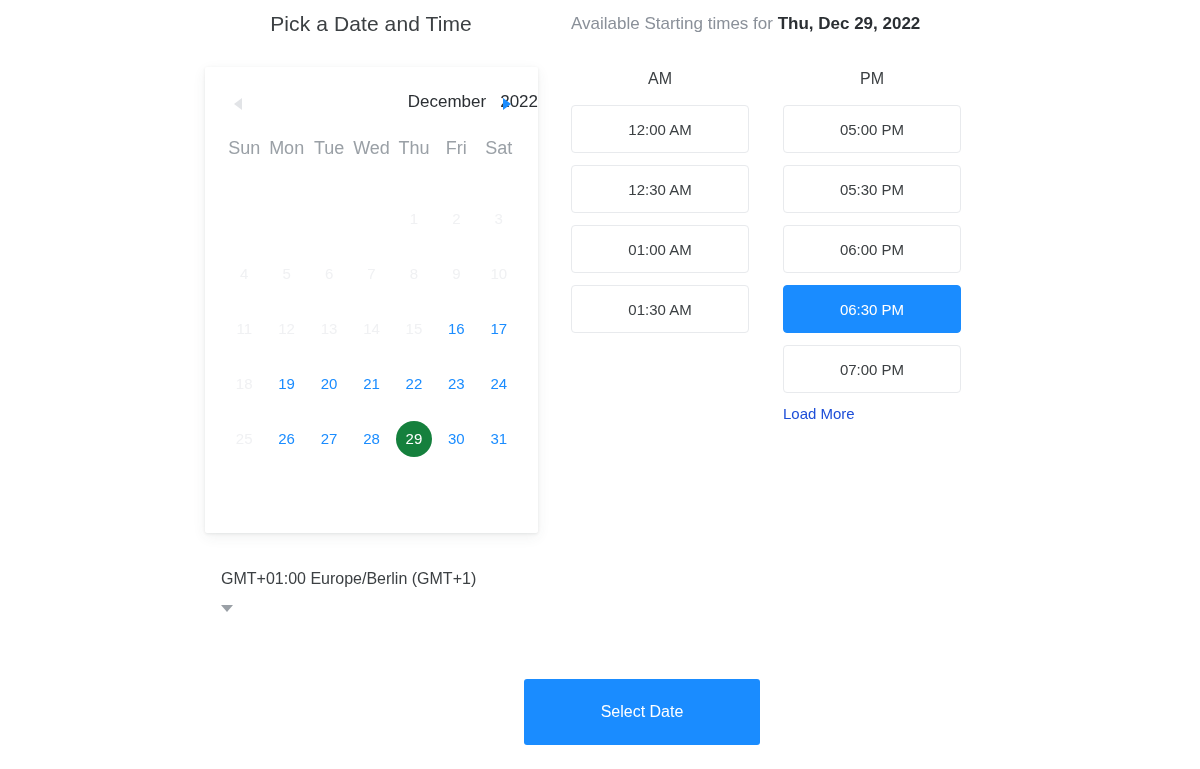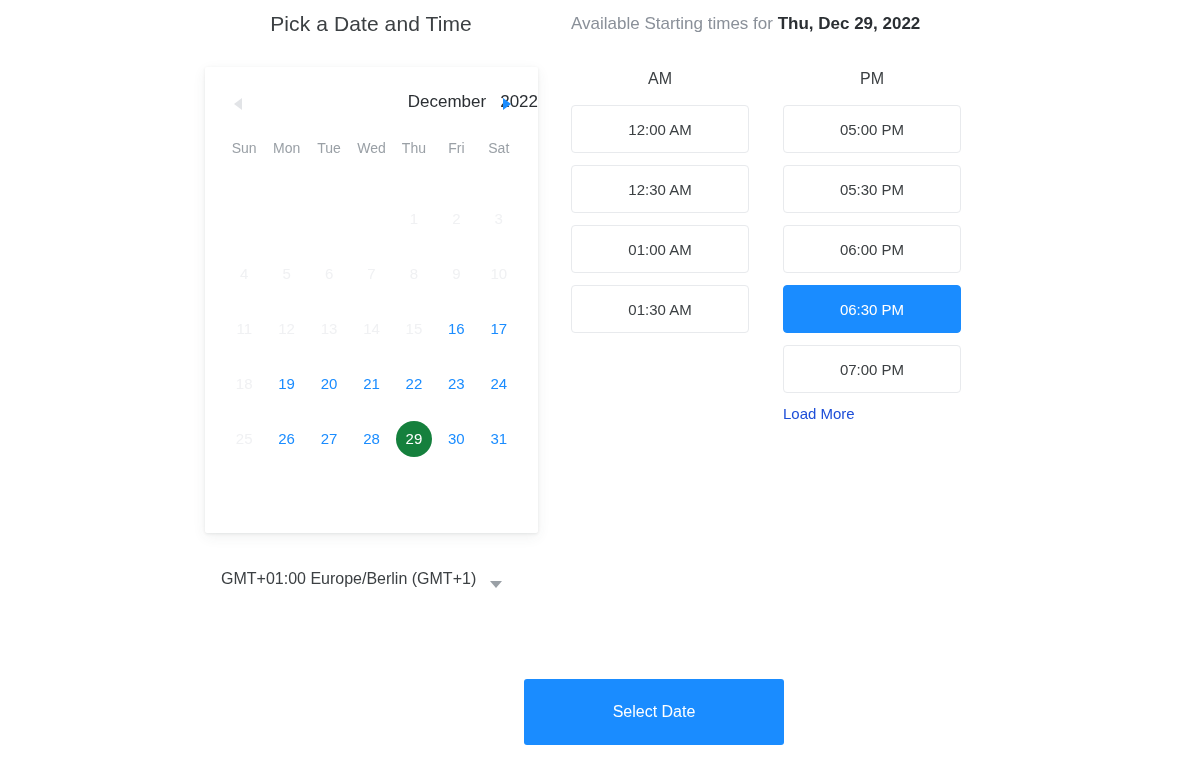--- a/index.html
+++ b/index.html
@@ -93,21 +93,21 @@
   .cal-month-year .yr { margin-left: 14px; }
 
   .dow-row, .week-row {
     display: grid;
     grid-template-columns: repeat(7, 1fr);
     padding: 0 18px;
   }
   .dow-row { margin-top: 0; }
   .dow {
     text-align: center;
-    font-size: 14px;
+    font-size: 18px;
     color: #9aa0a6;
     line-height: 26px;
   }
 
   .weeks { margin-top: 30px; }
   .week-row { height: 55px; align-items: center; }
 
   .day {
     display: flex;
     align-items: center;
@@ -129,23 +129,24 @@
     background: #15803d;
     color: #ffffff;
   }
 
   
   .tz {
     position: absolute;
     left: 221px;
     top: 570px;
     display: flex;
-    align-items: flex-end;
+    align-items: flex-start;
     gap: 14px;
     cursor: pointer;
+    flex-direction: column;
   }
   .tz-label { font-size: 16px; color: #3c4043; }
   .caret {
     width: 0; height: 0;
     border-left: 6px solid transparent;
     border-right: 6px solid transparent;
     border-top: 7px solid #9aa0a6;
     margin-top: 3px;
   }
 
@@ -189,21 +190,21 @@
     font-size: 15px;
     color: #1d4ed8;
     cursor: pointer;
   }
 
   
   .select-date-btn {
     position: absolute;
     left: 524px;
     top: 679px;
-    width: 260px;
+    width: 236px;
     height: 66px;
     background: #1a8cff;
     border: none;
     border-radius: 3px;
     color: #ffffff;
     font-size: 16px;
     font-family: "Liberation Sans", sans-serif;
     cursor: pointer;
   }
 </style>

